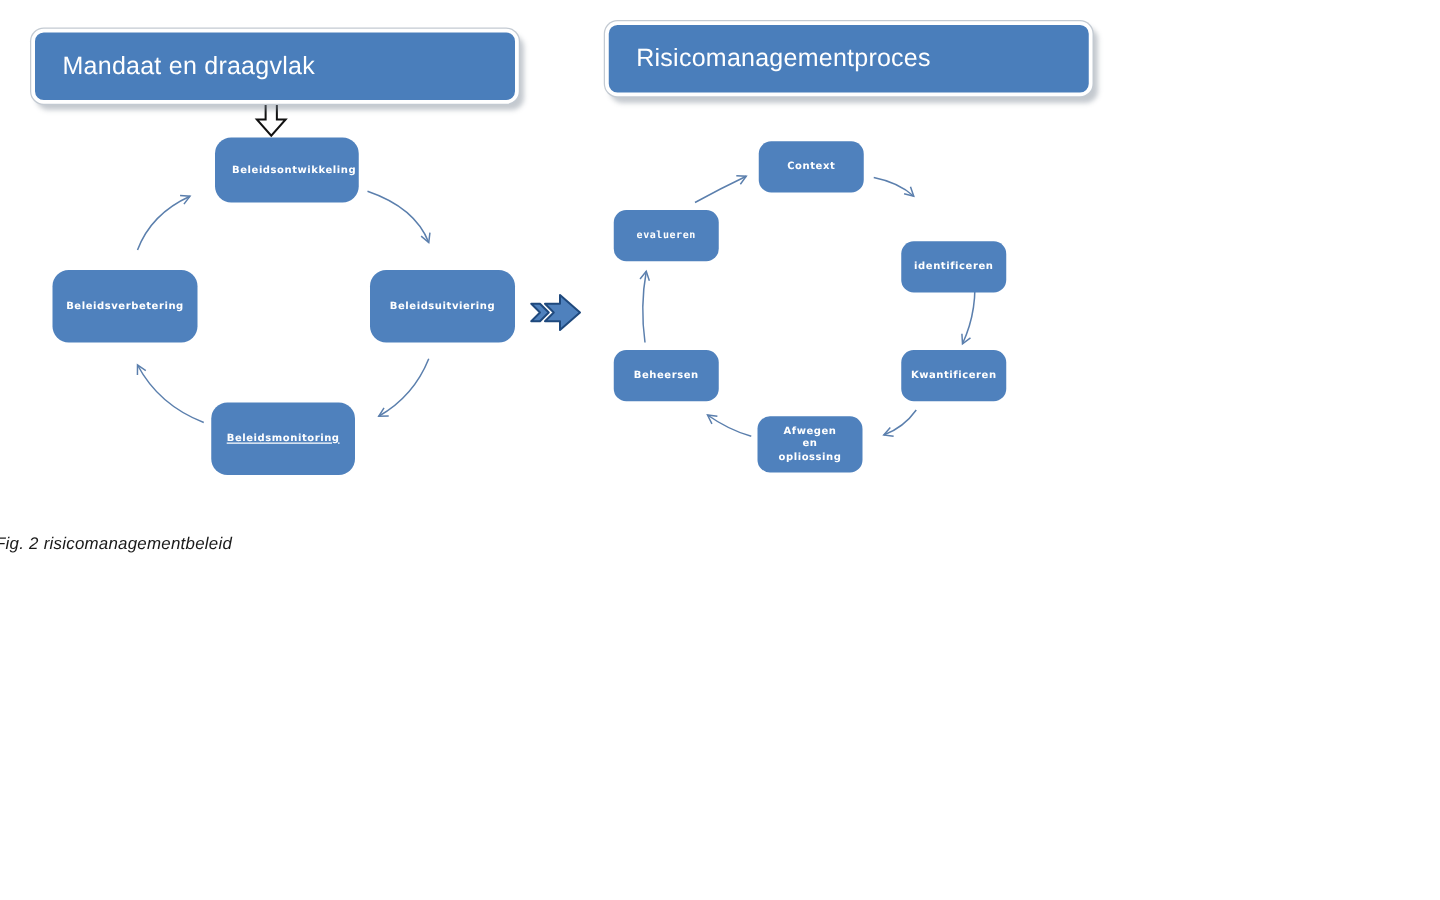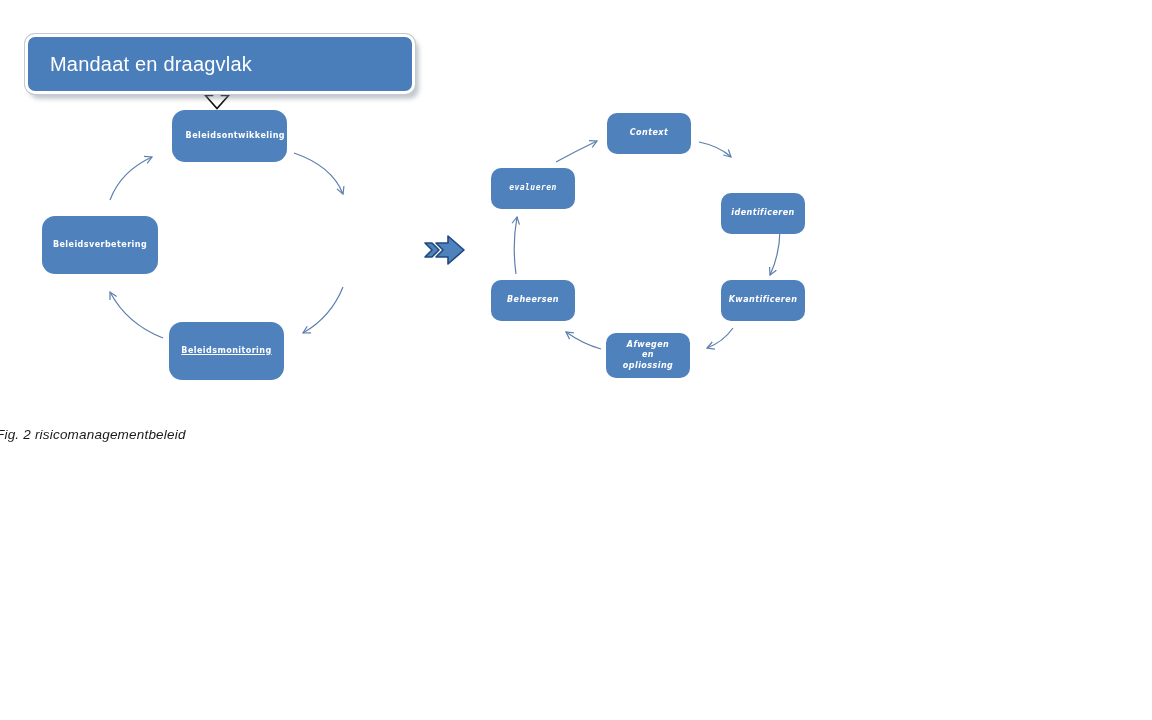--- a/index.html
+++ b/index.html
@@ -8,36 +8,36 @@
     font-family:"Liberation Sans",sans-serif;
   }
   
   .banner{
     position:absolute;height:60px;width:390px;box-sizing:border-box;
     background:#4a7ebb;border:3px solid #ffffff;border-radius:10px;
     box-shadow:0 0 0 1px #c3cad2, 4px 5px 4px rgba(125,135,148,.45);
     color:#ffffff;display:flex;align-items:center;padding-left:22px;
     font-size:20px;letter-spacing:.2px;
   }
-  #banner-mandaat{left:25px;top:34px;text-align:center;}
+  #banner-mandaat{left:25px;top:23px;text-align:center;}
   #banner-risico{left:484px;top:17px;}
   
   .node{
     position:absolute;background:#4f81bd;border-radius:13px;color:#ffffff;
     display:flex;align-items:center;justify-content:center;text-align:center;
     font-family:"DejaVu Sans",sans-serif;font-weight:bold;font-size:8px;
     letter-spacing:.45px;line-height:1.3;padding:2px;box-sizing:border-box;
   }
   
   #n-ontwikkeling{left:172px;top:110px;width:115px;height:52px;justify-content:flex-end;}
   #n-uitviering  {left:296px;top:216px;width:116px;height:58px;}
   #n-monitoring  {left:169px;top:322px;width:115px;height:58px;text-decoration:underline;}
   #n-verbetering {left:42px; top:216px;width:116px;height:58px;}
   
-  .node.small{border-radius:10px;width:84px;height:41px;font-style:italic;}
+  .node.small{border-radius:10px;width:84px;height:41px;}
   #n-context      {left:607px;top:113px;}
   #n-identificeren{left:721px;top:169px;font-weight:600;margin-top:24px;}
   #n-kwantificeren{left:721px;top:280px;}
   #n-afwegen      {left:606px;top:333px;height:45px;padding:4px 24px;}
   #n-beheersen    {left:491px;top:280px;justify-content:center;}
   #n-evalueren    {left:491px;top:168px;font-family:"DejaVu Sans Mono",monospace;}
   
   #arrows{position:absolute;left:0;top:0;width:1152px;height:720px;pointer-events:none;}
   .curve{fill:none;stroke:#5b7fad;stroke-width:1.2;marker-end:url(#arrowhead);}
   
@@ -74,23 +74,29 @@
 
     <g fill="#4f81bd" stroke="#1f497d" stroke-width="1.6" stroke-linejoin="round">
       <path d="M425,243 L432,243 L439,250 L432,257 L425,257 L432,250 Z"></path>
       <path d="M436,243 L448,243 L448,236 L464,250 L448,264 L448,257 L436,257 L443,250 Z"></path>
     </g>
   </svg>
 
   <div class="banner" id="banner-mandaat">
     <span>Mandaat en draagvlak</span>
   </div>
+  <div class="banner" id="banner-risico">
+    <span>Risicomanagementproces</span>
+  </div>
 
   <div class="node" id="n-ontwikkeling">
     <span>Beleidsontwikkeling</span>
+  </div>
+  <div class="node" id="n-uitviering">
+    <span>Beleidsuitviering</span>
   </div>
   <div class="node" id="n-monitoring">
     <span>Beleidsmonitoring</span>
   </div>
   <div class="node" id="n-verbetering">
     <span>Beleidsverbetering</span>
   </div>
 
   <div class="node small" id="n-context">
     <span>Context</span>

